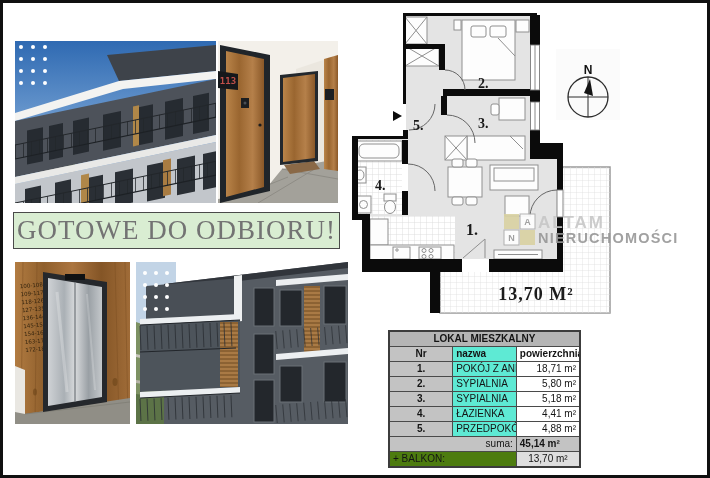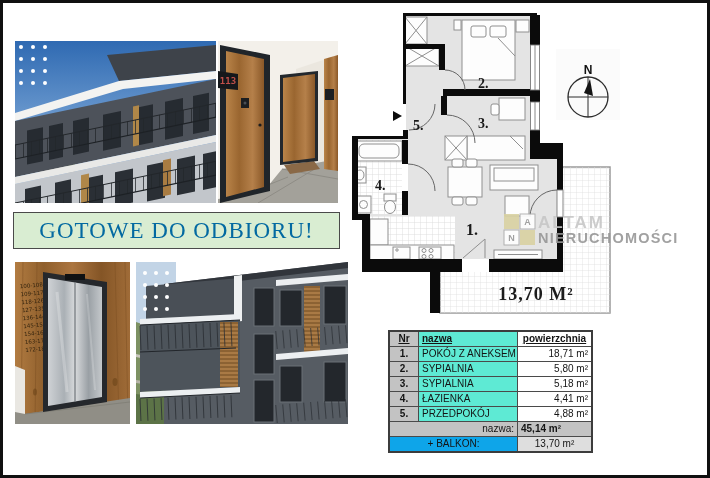--- a/index.html
+++ b/index.html
@@ -3,34 +3,34 @@
 <meta charset="utf-8">
 <style>
   html,body{margin:0;padding:0;background:#fff;}
   .page{position:relative;width:710px;height:478px;background:#ffffff;overflow:hidden;
         font-family:"Liberation Sans",sans-serif;}
   .frame{position:absolute;inset:0;border:3px solid #101010;pointer-events:none;z-index:50;}
   .photo{position:absolute;display:block;}
   
   .banner{position:absolute;left:13px;top:212px;width:325px;height:35px;background:#d9edd2;
           border:1px solid #4a4a4a;display:flex;align-items:center;justify-content:center;}
-  .banner span{font-family:"Liberation Serif",serif;font-size:23px;font-weight:500;
-               color:#0369a1;letter-spacing:1px;white-space:nowrap;}
+  .banner span{font-family:"Liberation Serif",serif;font-size:27px;font-weight:500;
+               color:#737373;letter-spacing:1px;white-space:nowrap;}
   
   .lokal-table{position:absolute;left:388px;top:330px;width:193px;border-collapse:collapse;
                table-layout:fixed;font-size:10px;color:#141414;border:2px solid #3c3c3c;}
   .lokal-table td{border:1px solid #4a4a4a;height:12px;line-height:12px;padding:1px 3px;overflow:hidden;white-space:nowrap;}
   .t-title{background:#b5b5b5;text-align:center;font-weight:bold;height:14px;}
-  .t-head{background:#bdbdbd;font-weight:bold;text-decoration:underline;}
+  .t-head{background:#bdbdbd;font-weight:bold;}
   .t-nr{background:#c3c3c3;font-weight:bold;text-align:center;width:22px;}
   .t-name{background:#5eead4;text-align:left;width:92px;}
   .t-area{background:#ffffff;text-align:right;width:67px;}
   .t-sumlab{background:#c3c3c3;text-align:right;}
   .t-sumval{background:#c3c3c3;text-align:left;font-weight:bold;}
-  .t-ballab{background:#0ea5e9;text-align:center;}
+  .t-ballab{background:#4d7c0f;text-align:left;}
   .t-balval{background:#dedede;text-align:center;}
 </style>
 </head>
 <body>
 
 <div class="page">
 
   <svg class="photo" style="left:15px;top:41px" width="201" height="162" viewBox="0 0 201 162">
     <defs>
       <linearGradient id="sky1" x1="0" y1="0" x2="0" y2="1">
@@ -385,20 +385,23 @@
       <text x="511.5" y="241" text-anchor="middle" font-family="Liberation Sans, sans-serif" font-weight="bold" font-size="9" fill="#999999">N</text>
       <rect x="520" y="230" width="15" height="15" fill="#d9d2a2"></rect>
       <text x="538" y="228" font-family="Liberation Sans, sans-serif" font-weight="bold" font-size="17" letter-spacing="2" fill="#c7c7c7">ALTAM</text>
       <text x="538" y="243" font-family="Liberation Sans, sans-serif" font-weight="bold" font-size="14.5" letter-spacing="1.2" fill="#979797">NIERUCHOMOŚCI</text>
     </g>
   </svg>
 
   <table class="lokal-table">
     <tbody>
       <tr>
+          <td class="t-title" colspan="3">LOKAL MIESZKALNY</td>
+        </tr>
+      <tr>
         <td class="t-head t-nr">Nr</td>
         <td class="t-head t-name">nazwa</td>
         <td class="t-head t-area" style="text-align:center">powierzchnia</td>
       </tr>
       <tr>
         <td class="t-nr">1.</td>
         <td class="t-name">POKÓJ Z ANEKSEM</td>
         <td class="t-area">18,71 m²</td>
       </tr>
       <tr>
@@ -415,21 +418,21 @@
         <td class="t-nr">4.</td>
         <td class="t-name">ŁAZIENKA</td>
         <td class="t-area">4,41 m²</td>
       </tr>
       <tr>
         <td class="t-nr">5.</td>
         <td class="t-name">PRZEDPOKÓJ</td>
         <td class="t-area">4,88 m²</td>
       </tr>
       <tr>
-        <td class="t-sumlab" colspan="2">nazwa:</td>
+        <td class="t-sumlab" colspan="2">suma:</td>
         <td class="t-sumval">45,14 m²</td>
       </tr>
       <tr>
         <td class="t-ballab" colspan="2">+ BALKON:</td>
         <td class="t-balval">13,70 m²</td>
       </tr>
     </tbody>
   </table>
 
   <div class="frame"></div>

